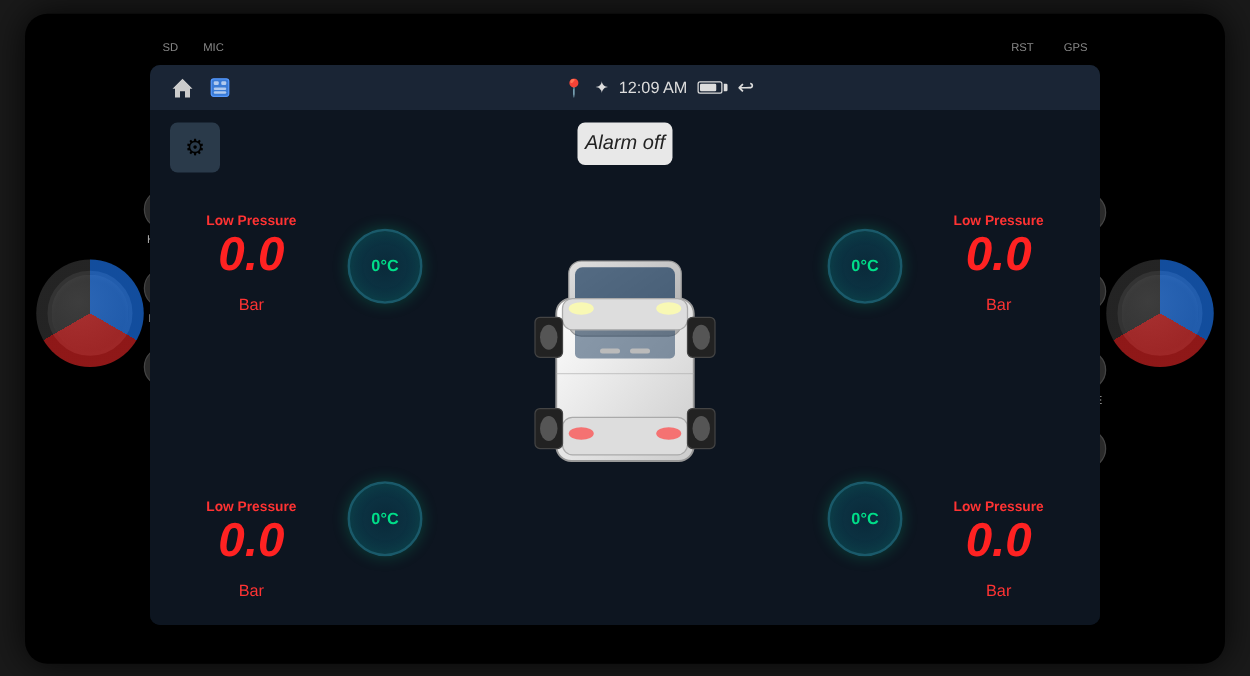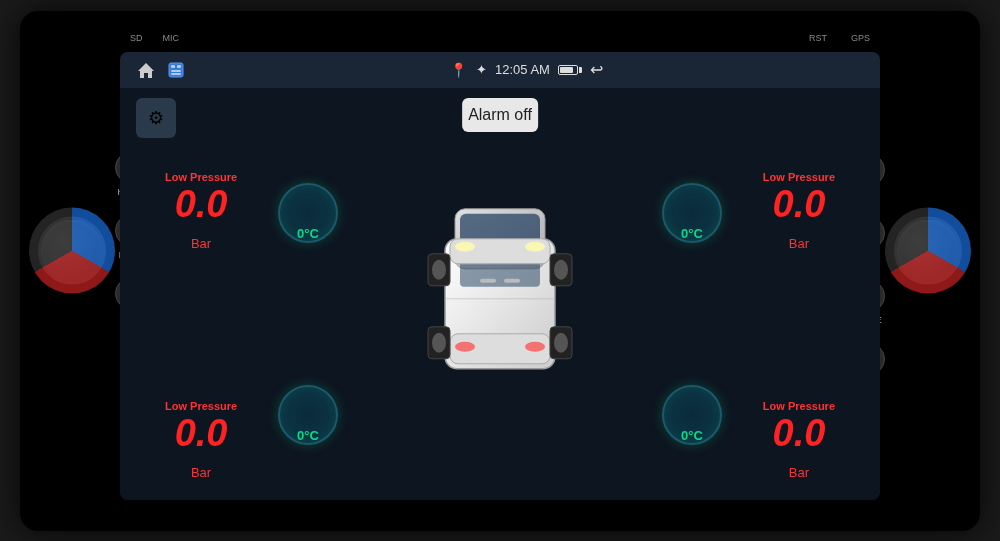--- a/index.html
+++ b/index.html
@@ -192,20 +192,21 @@
       left: 50%;
       transform: translateX(-50%);
       background: #e8e8e8;
       color: #222;
       border-radius: 6px;
       padding: 8px 6px;
       font-size: 16px;
       font-weight: 500;
       cursor: pointer;
       z-index: 10;
+      font-style: italic;
     }
 
     
     .tire-fl, .tire-fr, .tire-rl, .tire-rr {
       position: absolute;
       display: flex;
       flex-direction: column;
       align-items: center;
     }
 
@@ -236,21 +237,21 @@
     }
 
     
     .temp-circle {
       width: 60px;
       height: 60px;
       border-radius: 50%;
       background: radial-gradient(circle, #0a2a3a, #0d3a4a);
       border: 2px solid #1a5a6a;
       display: flex;
-      align-items: flex-end;
+      align-items: center;
       justify-content: center;
       color: #00dd88;
       font-size: 13px;
       font-weight: 600;
       box-shadow: 0 0 12px rgba(0,180,120,0.3), inset 0 0 10px rgba(0,120,80,0.2);
       position: absolute;
     }
 
     .temp-fl { top: 95px; left: 158px; }
     .temp-fr { top: 95px; right: 158px; }
@@ -375,21 +376,21 @@
           <rect x="1" y="1" width="14" height="14" rx="2" fill="#3a7bd5" stroke="#5599ff" stroke-width="1"></rect>
           <rect x="3" y="3" width="4" height="3" rx="1" fill="#fff" opacity="0.6"></rect>
           <rect x="9" y="3" width="4" height="3" rx="1" fill="#fff" opacity="0.6"></rect>
           <rect x="3" y="8" width="10" height="2" rx="1" fill="#fff" opacity="0.6"></rect>
           <rect x="3" y="11" width="10" height="2" rx="1" fill="#fff" opacity="0.6"></rect>
         </svg>
       </div>
       <div class="status-bar-center">
         <span style="font-size:14px;color:#ddd;">📍</span>
         <span style="color:#ddd;font-size:13px;">✦</span>
-        <span style="font-size:13px;color:#ddd;font-weight:500;">12:05 AM</span>
+        <span style="font-size:13px;color:#ddd;font-weight:500;">12:09 AM</span>
         <div class="battery-icon">
           <div class="battery-body">
             <div class="battery-fill" style="width:80%;"></div>
           </div>
           <div class="battery-tip"></div>
         </div>
         <span style="color:#ddd;font-size:16px;">↩</span>
       </div>
       <div class="status-bar-right">
       </div>

